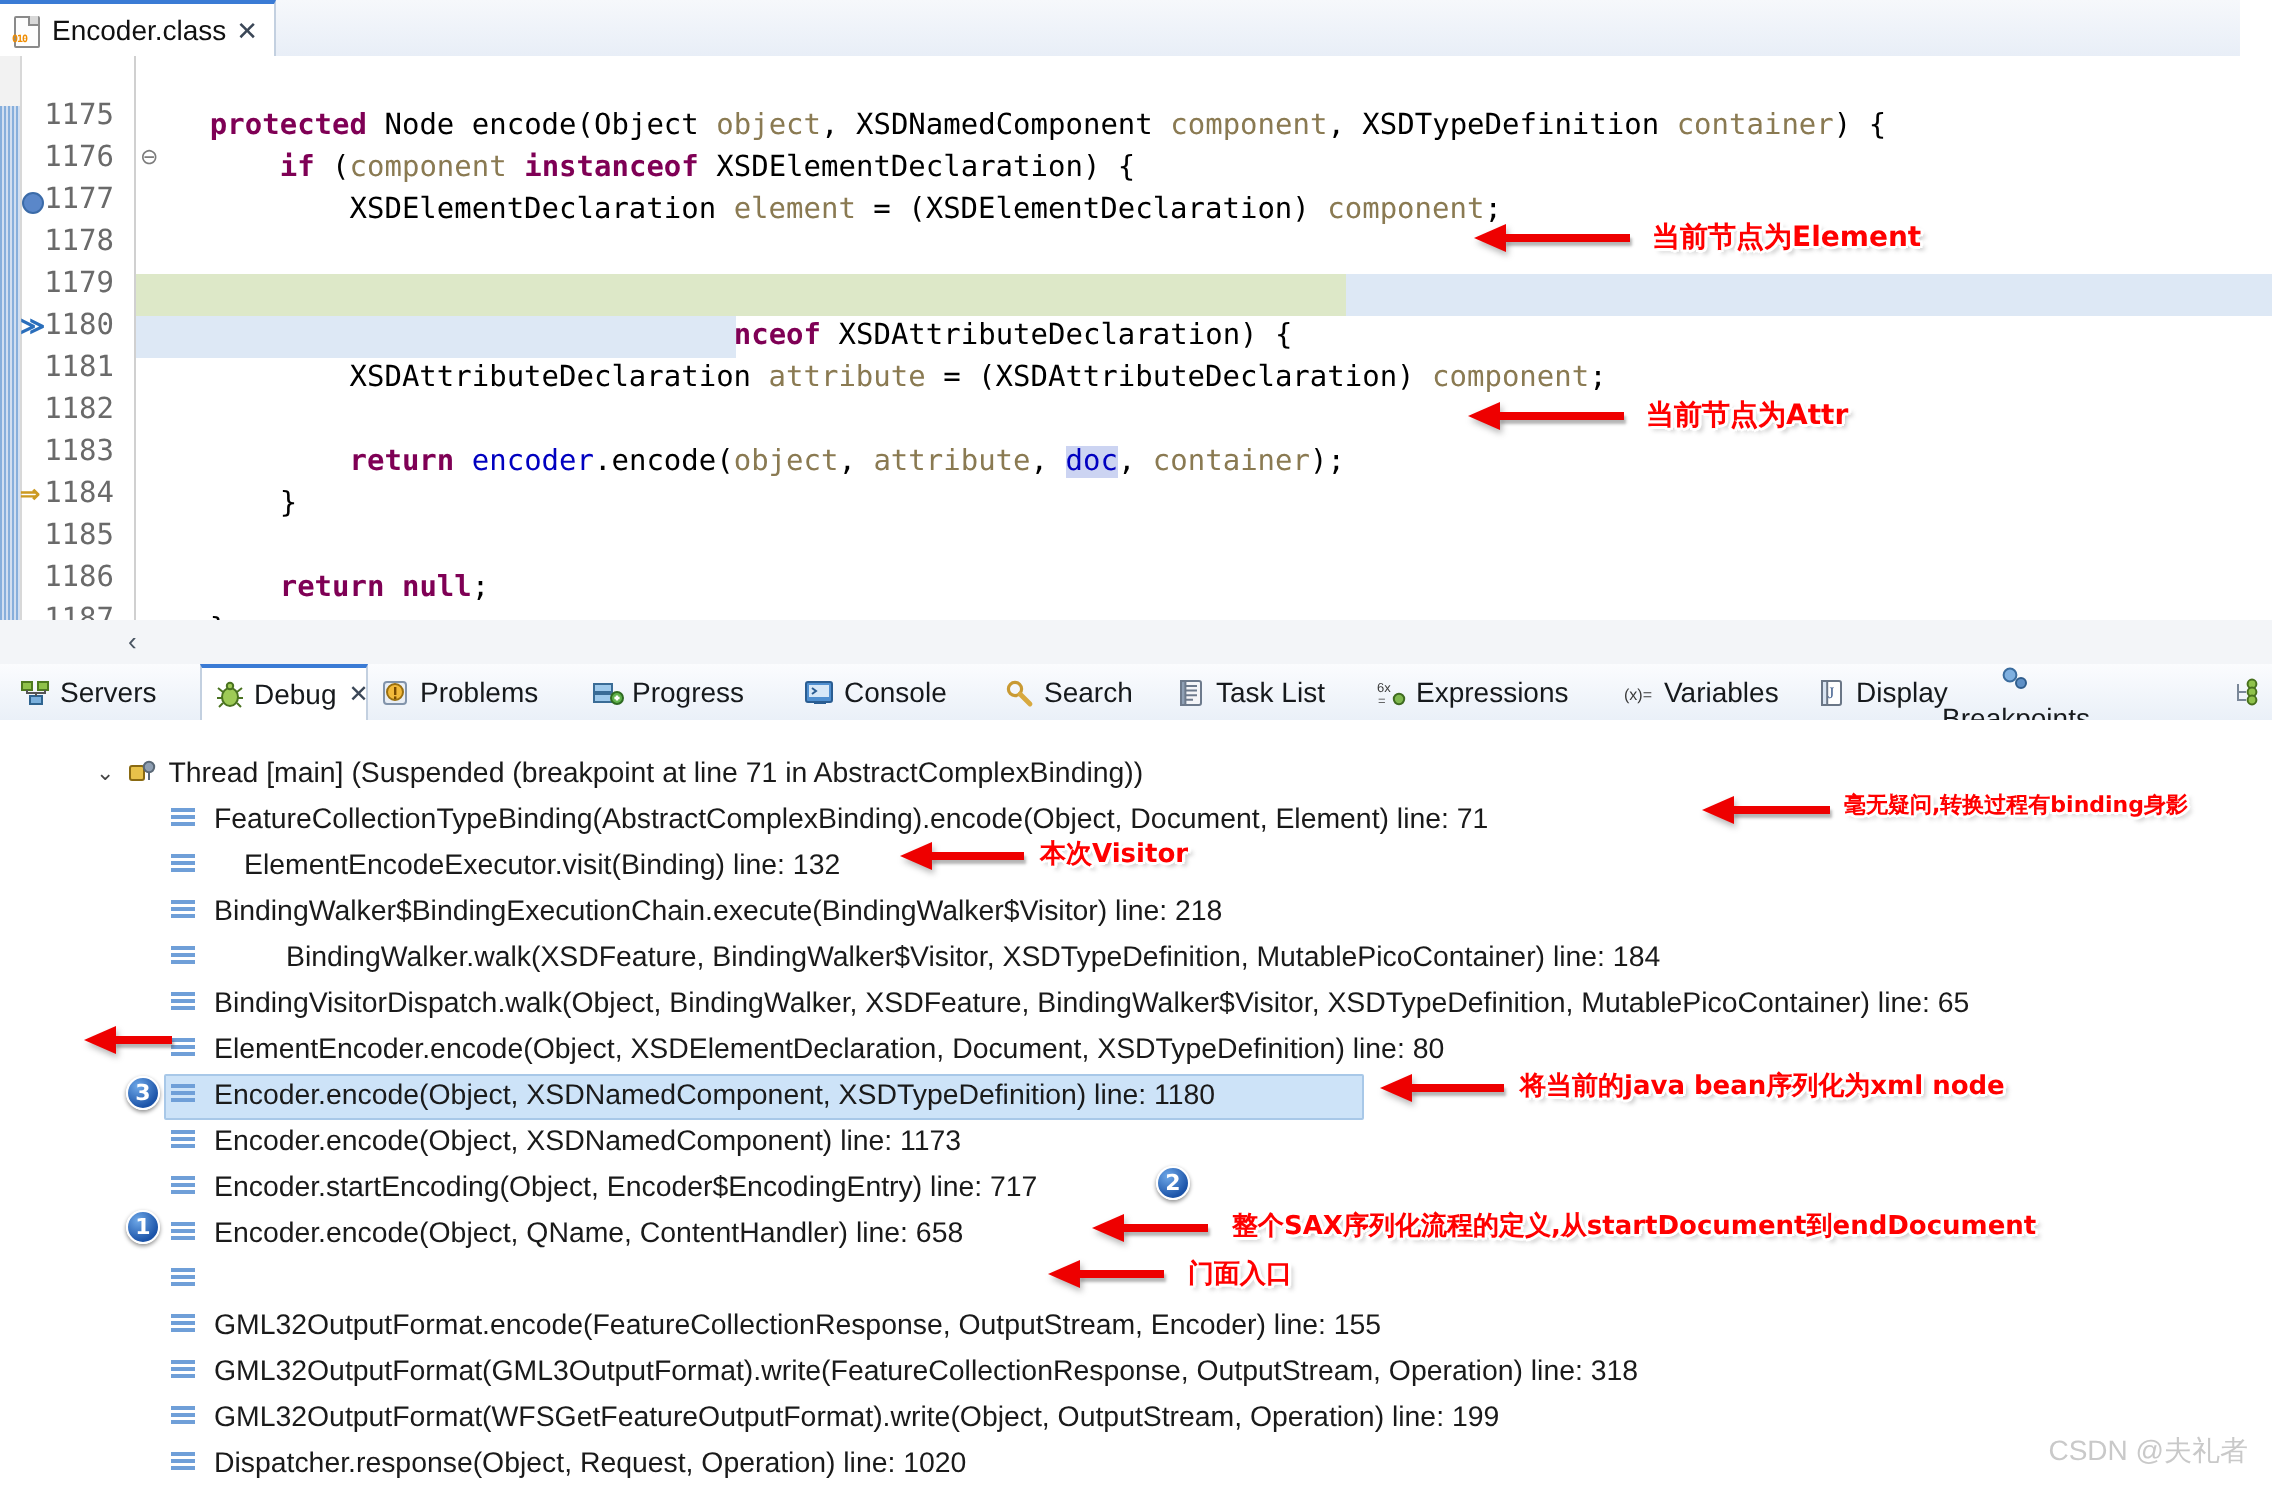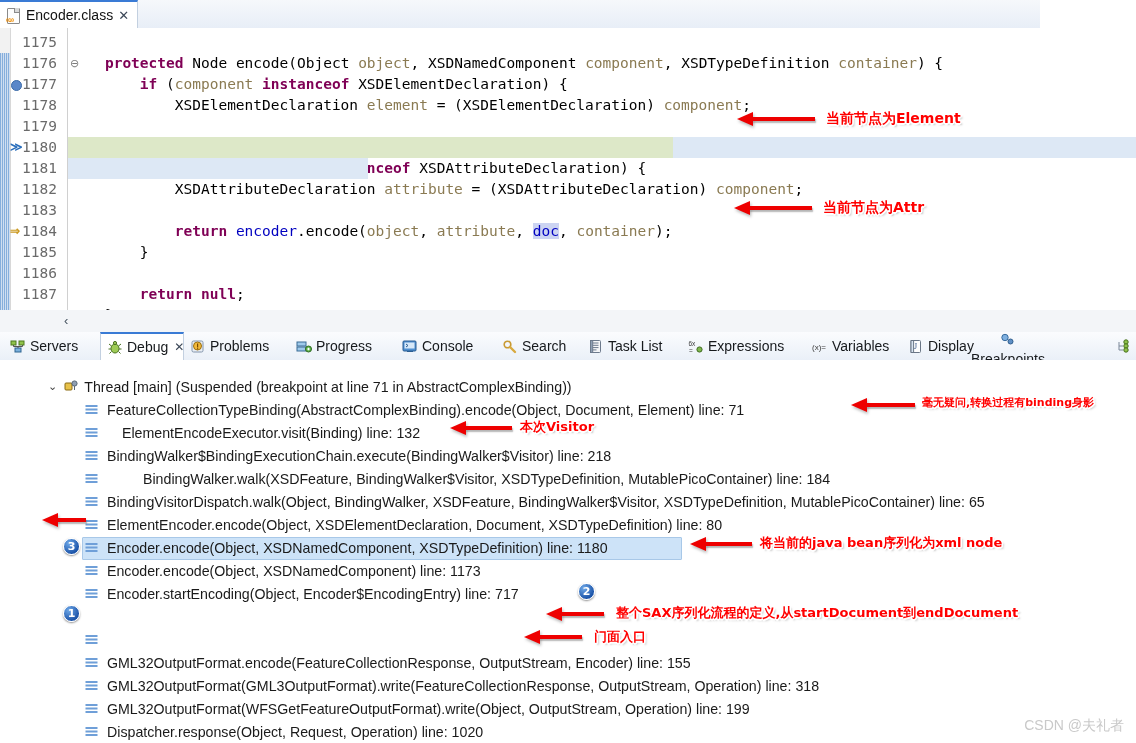--- a/index.html
+++ b/index.html
@@ -4,42 +4,42 @@
 <style>
   html,body{margin:0;padding:0;}
   body{
     width:1136px;height:743px;overflow:hidden;background:#ffffff;
     font-family:"Liberation Sans", sans-serif;
     -webkit-font-smoothing:antialiased;
   }
   .app{position:relative;width:1136px;height:743px;}
 
   
-  .tabbar{position:absolute;left:0;top:0;width:1040px;height:28px;
+  .tabbar{position:absolute;left:0;top:0;width:1120px;height:28px;
           background:linear-gradient(#f6f8fb,#e8eef7);border-bottom:1px solid #b9c6d8;}
   .etab{position:absolute;left:0;top:0;height:28px;display:flex;align-items:center;
         gap:5px;padding:0 8px 0 6px;background:#ffffff;border-right:1px solid #c3d0e0;
         border-top:2px solid #3a7bd5;box-sizing:border-box;}
   .etab .ttl{font-size:14px;color:#111;}
   .etab .xg{font-size:13px;color:#3b4757;line-height:1;}
   .cls-ico{width:15px;height:15px;position:relative;display:inline-block;}
   .cls-ico .pg{position:absolute;left:1px;top:0px;width:11px;height:14px;background:#fdfdfd;
       border:1px solid #8a8a8a;border-radius:1px;}
   .cls-ico .fold{position:absolute;right:2px;top:0px;width:4px;height:4px;background:#d8d8d8;border-left:1px solid #8a8a8a;border-bottom:1px solid #8a8a8a;}
   .cls-ico .num{position:absolute;left:0px;bottom:0px;font-size:5px;color:#f08c00;font-weight:bold;letter-spacing:-.5px;font-family:"DejaVu Sans Mono",monospace;}
 
   
   .editor{position:absolute;left:0;top:28px;width:1136px;height:282px;background:#fff;
           border-bottom:1px solid #c5cfda;overflow:hidden;}
   .gutter{position:absolute;left:0;top:0;width:10px;height:282px;background:#f2f2f2;border-right:1px solid #d8d8d8;}
   .annbar{position:absolute;left:0;top:0;width:10px;height:282px;}
   .annbar i{position:absolute;left:0;width:10px;height:21px;
      background:repeating-linear-gradient(90deg,#7aa7d9 0 1px,#cddcf0 1px 2px);
      opacity:.9;}
-  .lnums{position:absolute;left:11px;top:0;width:37px;height:282px;background:#fff;}
+  .lnums{position:absolute;left:11px;top:16px;width:37px;height:282px;background:#fff;}
   .ln{position:absolute;left:0;width:46px;text-align:right;font-family:"DejaVu Sans Mono",monospace;
       font-size:14.5px;color:#6a6a6a;height:21px;line-height:21px;}
   .sep{position:absolute;left:67px;top:0;width:1px;height:282px;background:#d0d0d0;}
   .code{position:absolute;left:70px;top:0;right:0;height:282px;
         font-family:"DejaVu Sans Mono",monospace;font-size:14.5px;white-space:pre;}
   .cl{position:absolute;left:0;height:21px;line-height:21px;}
   .hl-green{position:absolute;left:68px;height:21px;width:605px;background:#dde8c8;}
   .hl-blue{position:absolute;left:68px;height:21px;right:0;background:#dde8f5;}
   .k{color:#7f0055;font-weight:bold;}
   .f{color:#0000c0;}
@@ -332,20 +332,28 @@
         <span class="lbl" style="position: relative; left: 85px;">Encoder.encode(Object, XSDNamedComponent) line: 1173</span>
       </div>
       <div class="row" style="top: 222px;">
         <span class="ico" style="position: relative; left: 85px; margin-right: 6px;"><svg width="13" height="13" viewBox="0 0 13 13">
             <rect x="0.5" y="2" width="12" height="2" fill="#6f9fd8"></rect>
             <rect x="0.5" y="5.5" width="12" height="2" fill="#6f9fd8"></rect>
             <rect x="0.5" y="9" width="12" height="2" fill="#6f9fd8"></rect>
           </svg></span>
         <span class="lbl" style="position: relative; left: 85px;">Encoder.startEncoding(Object, Encoder$EncodingEntry) line: 717</span>
       </div>
+      <div class="row" style="top: 245px;">
+        <span class="ico" style="position: relative; left: 85px; margin-right: 6px;"><svg width="13" height="13" viewBox="0 0 13 13">
+            <rect x="0.5" y="2" width="12" height="2" fill="#6f9fd8"></rect>
+            <rect x="0.5" y="5.5" width="12" height="2" fill="#6f9fd8"></rect>
+            <rect x="0.5" y="9" width="12" height="2" fill="#6f9fd8"></rect>
+          </svg></span>
+        <span class="lbl" style="position: relative; left: 85px;">Encoder.encode(Object, QName, ContentHandler) line: 658</span>
+      </div>
       <div class="row" style="top: 268px;">
         <span class="ico" style="position: relative; left: 85px; margin-right: 6px;"><svg width="13" height="13" viewBox="0 0 13 13">
             <rect x="0.5" y="2" width="12" height="2" fill="#6f9fd8"></rect>
             <rect x="0.5" y="5.5" width="12" height="2" fill="#6f9fd8"></rect>
             <rect x="0.5" y="9" width="12" height="2" fill="#6f9fd8"></rect>
           </svg></span>
       </div>
       <div class="row" style="top: 291px;">
         <span class="ico" style="position: relative; left: 85px; margin-right: 6px;"><svg width="13" height="13" viewBox="0 0 13 13">
             <rect x="0.5" y="2" width="12" height="2" fill="#6f9fd8"></rect>

